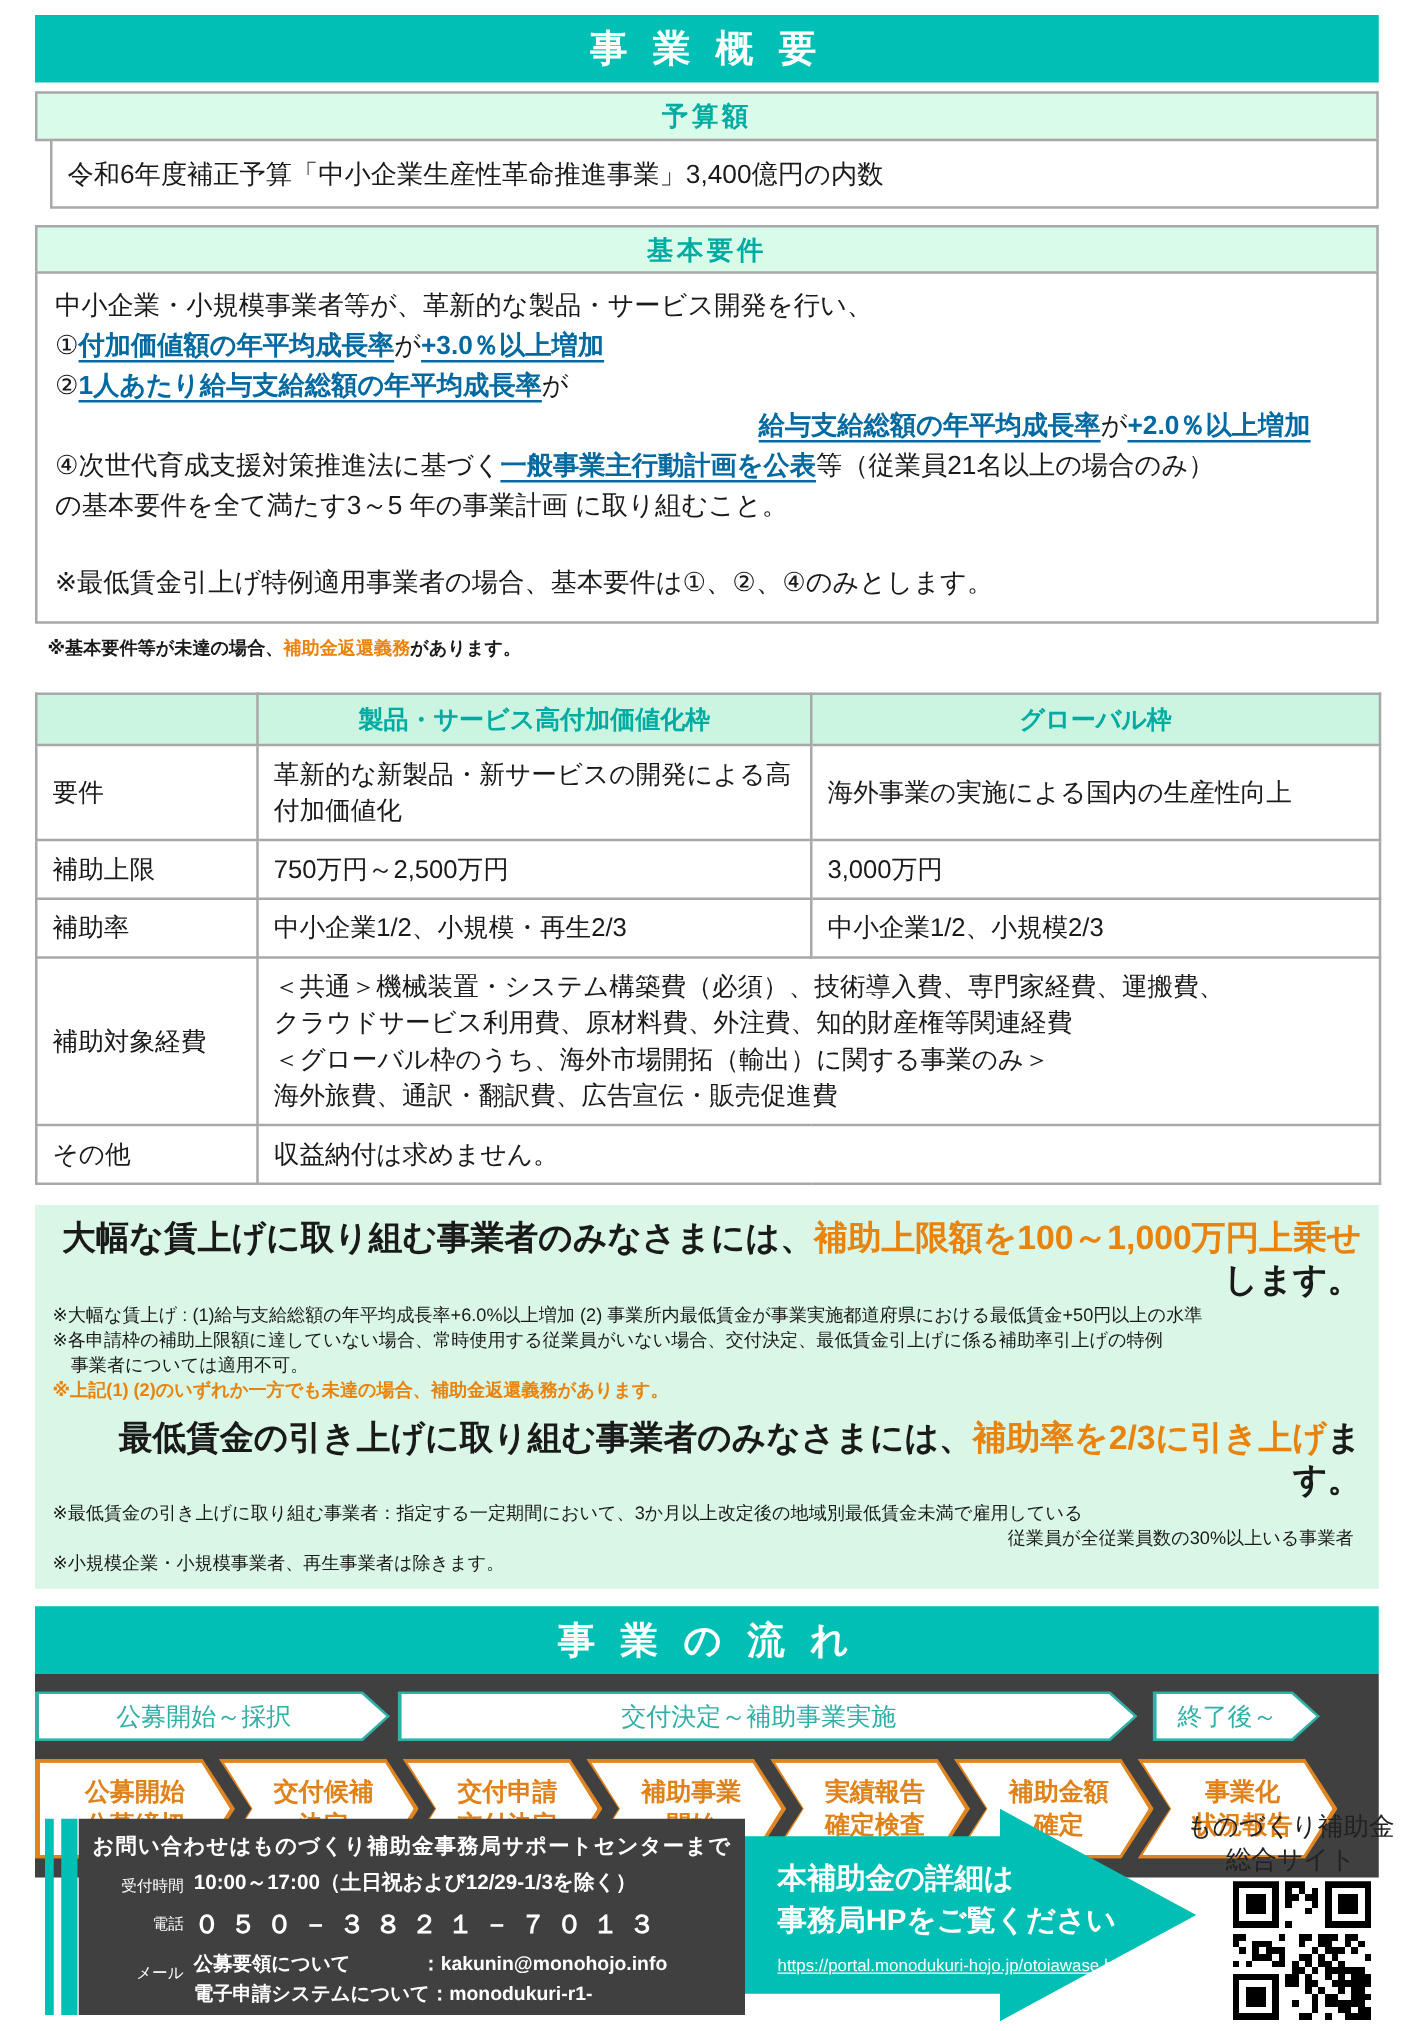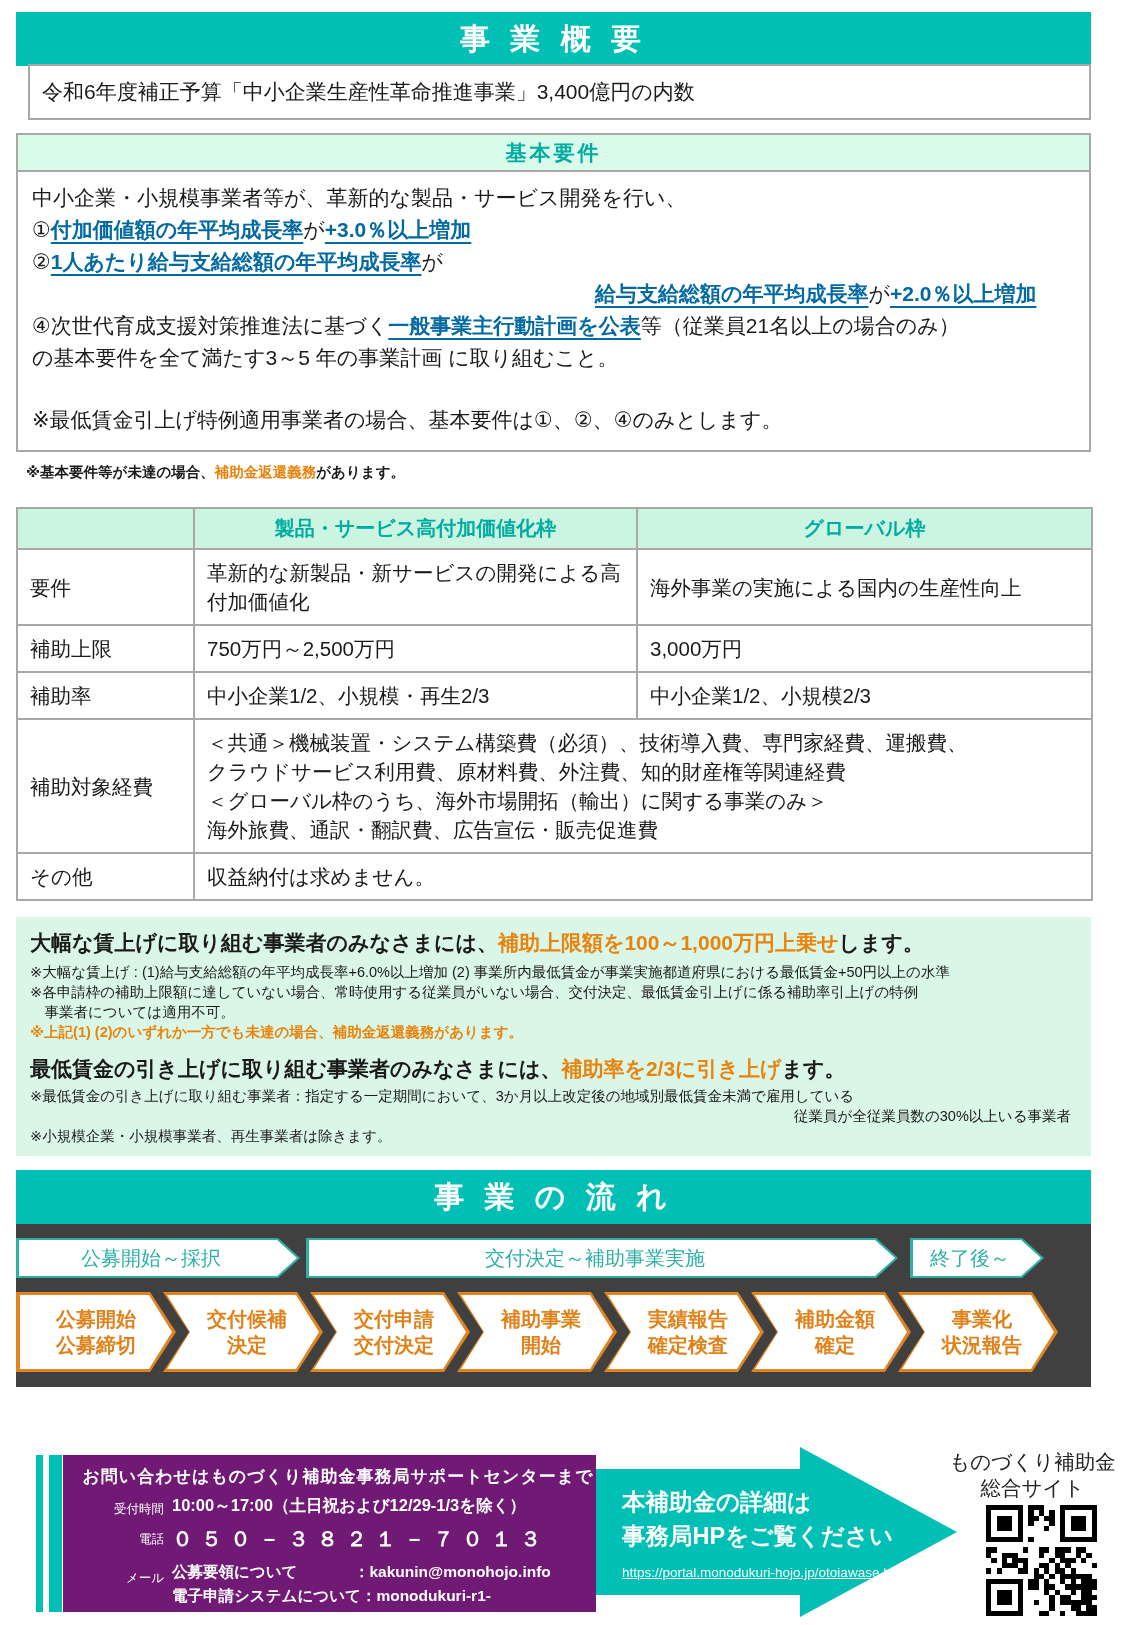--- a/index.html
+++ b/index.html
@@ -1,21 +1,21 @@
 <!DOCTYPE html>
 <html lang="ja"><head>
 <meta charset="utf-8">
 <style>
   html,body{margin:0;padding:0;}
   body{
     width:1125px;height:1625px;background:#ffffff;
     font-family:"Liberation Sans","DejaVu Sans",sans-serif;
     color:#1a1a1a;position:relative;overflow:hidden;
   }
-  .content{position:absolute;left:16px;top:0;width:1075px;}
+  .content{position:absolute;left:28px;top:0;width:1075px;}
 
   
   .band{
     height:54px;background:#00BFB4;color:#ffffff;
     display:flex;align-items:center;justify-content:center;
     font-size:30px;font-weight:bold;letter-spacing:6px;
   }
   .band-overview{margin-top:12px;}
   .band-flow{margin-top:14px;}
 
@@ -44,21 +44,21 @@
   table.cmp{border-collapse:collapse;width:1075px;margin-top:24px;table-layout:fixed;}
   table.cmp td,table.cmp th{border:2px solid #A8A8A8;box-sizing:border-box;vertical-align:middle;}
   table.cmp th{background:#CBF5E1;color:#00ACA2;font-size:20px;font-weight:bold;height:41px;text-align:center;}
   table.cmp td{font-size:20.5px;padding:8px 12px;background:#ffffff;line-height:29px;}
   col.c-label{width:177px;}
   col.c-one{width:443px;}
   col.c-two{width:455px;}
 
   
   .bonus{background:#D9F6E7;margin-top:16px;padding:9px 14px 10px 14px;box-sizing:border-box;}
-  .bonus-title{font-size:21px;font-weight:bold;text-align:left;line-height:34px;}
+  .bonus-title{font-size:27px;font-weight:bold;text-align:right;line-height:34px;}
   .bonus-title .o{font-weight:bold;}
   .bonus-note{font-size:14.5px;line-height:20px;}
   .bonus-note-strong{font-size:14.5px;font-weight:bold;line-height:20px;color:#E8830D;}
   .bonus-right{text-align:right;padding-right:6px;}
   .bonus-title2{margin-top:10px;}
   .mt2{margin-top:2px;}
 
   
   .flow-area{background:#404040;margin-top:0;padding:14px 0 15px 0;}
   .stage-row{display:flex;height:40px;margin:0 24px 0 0;}
@@ -85,22 +85,22 @@
   .chev .lab{position:absolute;inset:0;display:flex;flex-direction:column;align-items:center;justify-content:center;
     color:#E0821A;font-size:20px;font-weight:bold;line-height:26px;padding-left:8px;}
   .chev.first .lab{padding-left:0;}
 
   
   .footer{position:absolute;left:0;top:1447px;width:1125px;height:178px;}
   .hp-arrow-svg{position:absolute;left:552px;top:0;}
   .bar{position:absolute;background:#00BFB4;top:8px;height:157px;}
   .bar1{left:36px;width:7px;}
   .bar2{left:49px;width:13px;}
-  .contact{position:absolute;left:63px;top:8px;width:533px;height:157px;background:#701a75;
-    color:#ffffff;box-sizing:border-box;padding:10px 0 0 17px;}
+  .contact{position:absolute;left:63px;top:8px;width:533px;height:157px;background:#404040;
+    color:#ffffff;box-sizing:border-box;padding:10px 0 0 0;}
   .contact-head{text-align:center;font-size:17px;font-weight:bold;letter-spacing:1px;}
   .crow{display:flex;margin-top:7px;}
   .clabel{width:92px;text-align:right;font-size:12.5px;padding-top:6px;box-sizing:border-box;padding-right:8px;flex:none;}
   .cval-hours{font-size:16.5px;font-weight:bold;}
   .cval-tel{font-size:21px;font-weight:bold;letter-spacing:8px;}
   .cval-mail{font-size:15.5px;font-weight:bold;line-height:24px;}
   .mlabel{display:inline-block;width:182px;}
   .hp-text{position:absolute;left:622px;top:38px;color:#ffffff;}
   .hp-line{font-size:23.5px;font-weight:bold;line-height:34px;}
   .hp-url{display:inline-block;margin-top:12px;font-size:13.5px;color:#ffffff;text-decoration:underline;}
@@ -110,20 +110,23 @@
 </style>
 </head>
 <body>
 
 <div class="content">
 
   <div class="band band-overview">
     <span>事 業 概 要</span>
   </div>
 
+  <div class="gbox box-head budget-head">
+    <span>予算額</span>
+  </div>
   <div class="gbox box-body budget-body">
     <span>令和6年度補正予算「中小企業生産性革命推進事業」3,400億円の内数</span>
   </div>
 
   <div class="gbox box-head req-head">
     <span>基本要件</span>
   </div>
   <div class="gbox box-body req-body">
     <div class="req-line"><span>中小企業・小規模事業者等が、革新的な製品・サービス開発を行い、</span></div>
     <div class="req-line"><span>①</span><span class="ou">付加価値額の年平均成長率</span><span>が</span><span class="ou">+3.0％以上増加</span></div>

